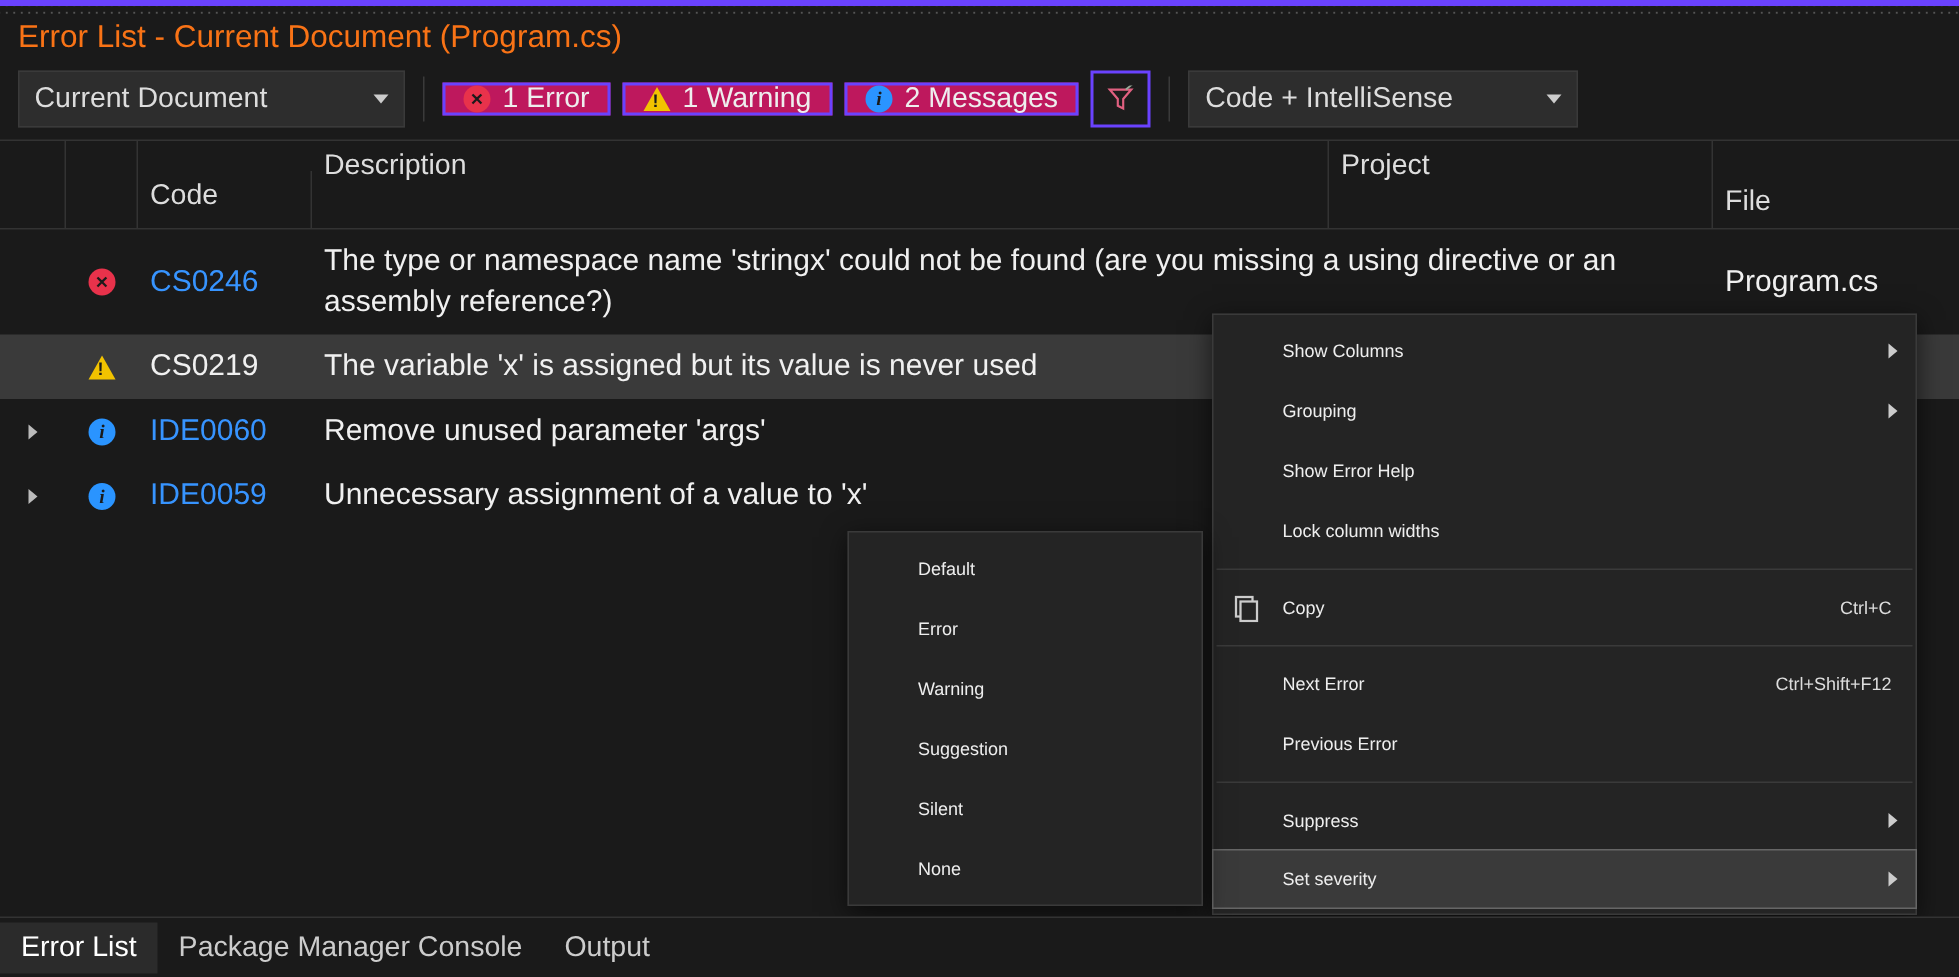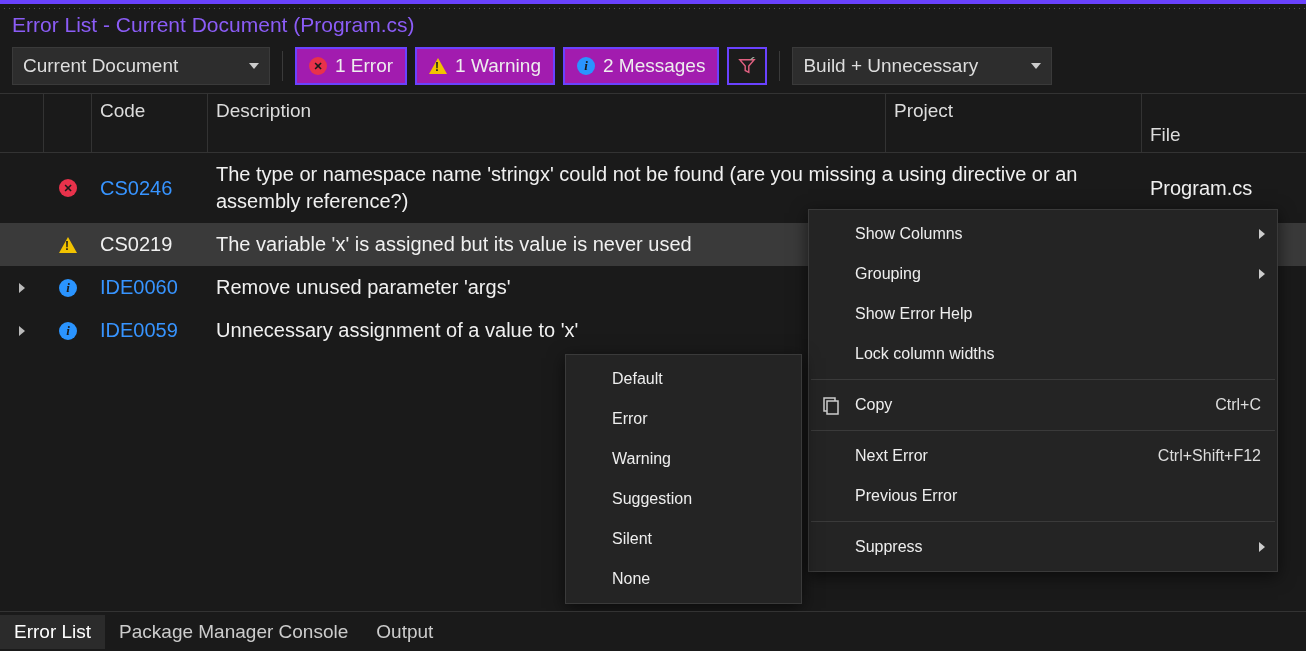--- a/index.html
+++ b/index.html
@@ -18,21 +18,21 @@
     background: #6a42ff;
   }
   .dotted-grip {
     height: 7px;
     background-image: radial-gradient(#555 0.8px, transparent 0.8px);
     background-size: 5px 5px;
     background-position: 2px 2px;
   }
   .title-bar {
     padding: 2px 12px 6px 12px;
-    color: #8b5cf6;
+    color: #f97316;
     font-size: 21px;
   }
   .toolbar {
     display: flex;
     align-items: center;
     gap: 8px;
     padding: 4px 12px 8px 12px;
   }
   .dropdown {
     display: flex;
@@ -50,24 +50,24 @@
     width: 0; height: 0;
     border-left: 5px solid transparent;
     border-right: 5px solid transparent;
     border-top: 6px solid #ccc;
   }
   .scope-dd { width: 258px; }
   .source-dd { width: 260px; }
   .pill {
     display: flex;
     align-items: center;
-    height: 38px;
+    height: 22px;
     padding: 0 12px;
     border: 2px solid #6a42ff;
-    background: #a21caf;
+    background: #be185d;
     color: #eee;
     gap: 8px;
   }
   .icon-btn {
     display: flex;
     align-items: center;
     justify-content: center;
     height: 38px;
     width: 40px;
     border: 2px solid #6a42ff;
@@ -116,21 +116,21 @@
     color: #ddd;
   }
   .th {
     padding: 6px 8px;
     border-right: 1px solid #333;
     overflow: hidden;
     white-space: nowrap;
   }
   .col-expand { width: 44px; border-right: 1px solid #333;}
   .col-icon { width: 48px; border-right: 1px solid #333;}
-  .col-code { width: 116px; }
+  .col-code { width: 116px; margin-top: 20px; }
   .col-desc { flex: 1; min-width: 0; }
   .col-proj { width: 256px; }
   .col-file { width: 164px; border-right: none; margin-top: 24px; }
 
   .table-body .row {
     display: flex;
     align-items: center;
     padding: 6px 0;
     font-size: 20px;
   }
@@ -155,21 +155,21 @@
     border-left: 6px solid #bbb;
   }
 
   
   .context-menu {
     position: absolute;
     background: #242424;
     border: 1px solid #3a3a3a;
     box-shadow: 0 4px 16px rgba(0,0,0,0.6);
     padding: 4px 0;
-    font-size: 16px;
+    font-size: 12px;
   }
   .context-menu .item {
     display: flex;
     align-items: center;
     height: 40px;
     padding: 0 16px 0 46px;
     position: relative;
     white-space: nowrap;
     color: #eee;
   }
@@ -256,21 +256,21 @@
   </div>
   <div class="icon-btn">
     <svg class="filter-svg" viewBox="0 0 20 20">
       <path d="M2 3 L18 3 L12 10 L12 17 L8 15 L8 10 Z" fill="none" stroke="#e06080" stroke-width="1.6"></path>
       <line x1="14" y1="3" x2="20" y2="-2" stroke="#9a9" stroke-width="1.4"></line>
     </svg>
   </div>
   <div class="sep-v"></div>
 
   <div class="dropdown source-dd">
-    <span>Build + Unnecessary</span>
+    <span>Code + IntelliSense</span>
     <span class="caret"></span>
   </div>
 </div>
 
 <div class="table-header">
   <div class="th col-expand"></div>
   <div class="th col-icon"></div>
   <div class="th col-code">Code</div>
   <div class="th col-desc">Description</div>
   <div class="th col-proj">Project</div>
@@ -357,20 +357,23 @@
     <span>Next Error</span>
     <span class="shortcut">Ctrl+Shift+F12</span>
   </div>
   <div class="item">
       <span>Previous Error</span>
     </div>
   <div class="sep"></div>
   <div class="item has-sub">
       <span>Suppress</span>
     </div>
+  <div class="item has-sub highlight">
+      <span>Set severity</span>
+    </div>
 </div>
 
 <div class="context-menu sub-menu">
   <div class="item">
       <span>Default</span>
     </div>
   <div class="item">
       <span>Error</span>
     </div>
   <div class="item">

